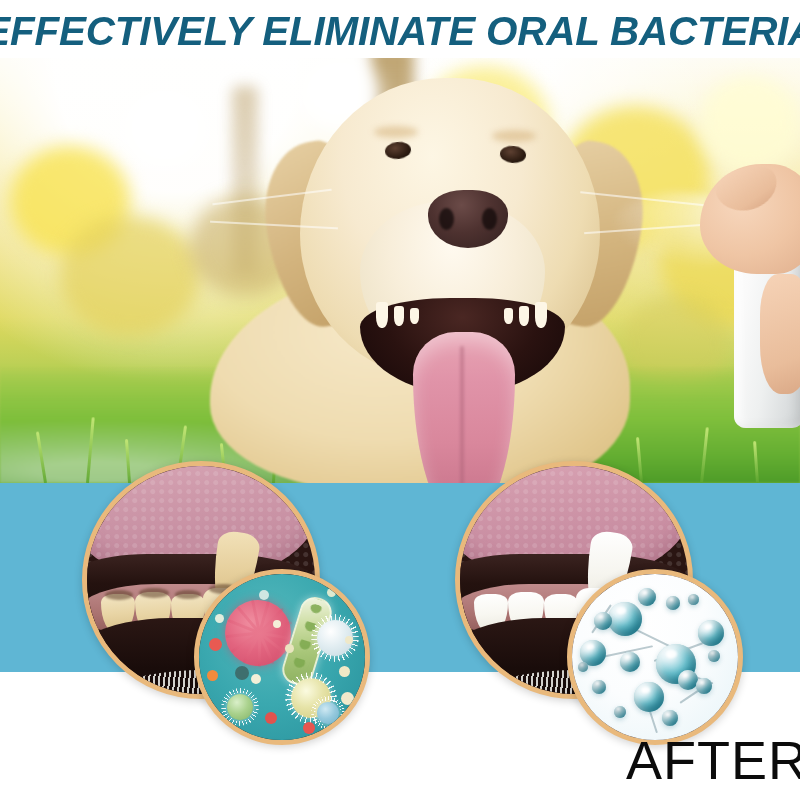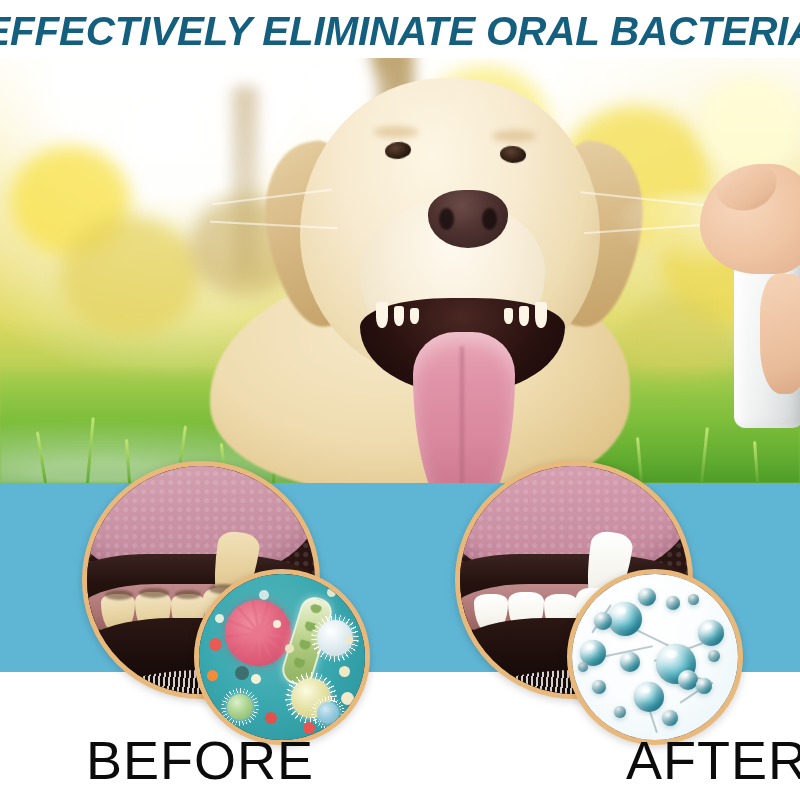--- a/index.html
+++ b/index.html
@@ -477,20 +477,19 @@
       <div class="atom" style="left:94px;top:22px;width:14px;height:14px;"></div>
       <div class="atom" style="left:116px;top:20px;width:11px;height:11px;"></div>
       <div class="atom" style="left:20px;top:106px;width:14px;height:14px;"></div>
       <div class="atom" style="left:42px;top:132px;width:12px;height:12px;"></div>
       <div class="atom" style="left:90px;top:136px;width:16px;height:16px;"></div>
       <div class="atom" style="left:136px;top:76px;width:12px;height:12px;"></div>
       <div class="atom" style="left:6px;top:88px;width:10px;height:10px;"></div>
     </div>
   </div>
 
-  <div class="caption before-cap">BEFORE</div>
   <div class="caption after-cap">AFTER</div>
 
   <div class="headline-bar">
     <div class="headline">EFFECTIVELY ELIMINATE ORAL BACTERIA</div>
   </div>
 
 </div>
 
 </body></html>

